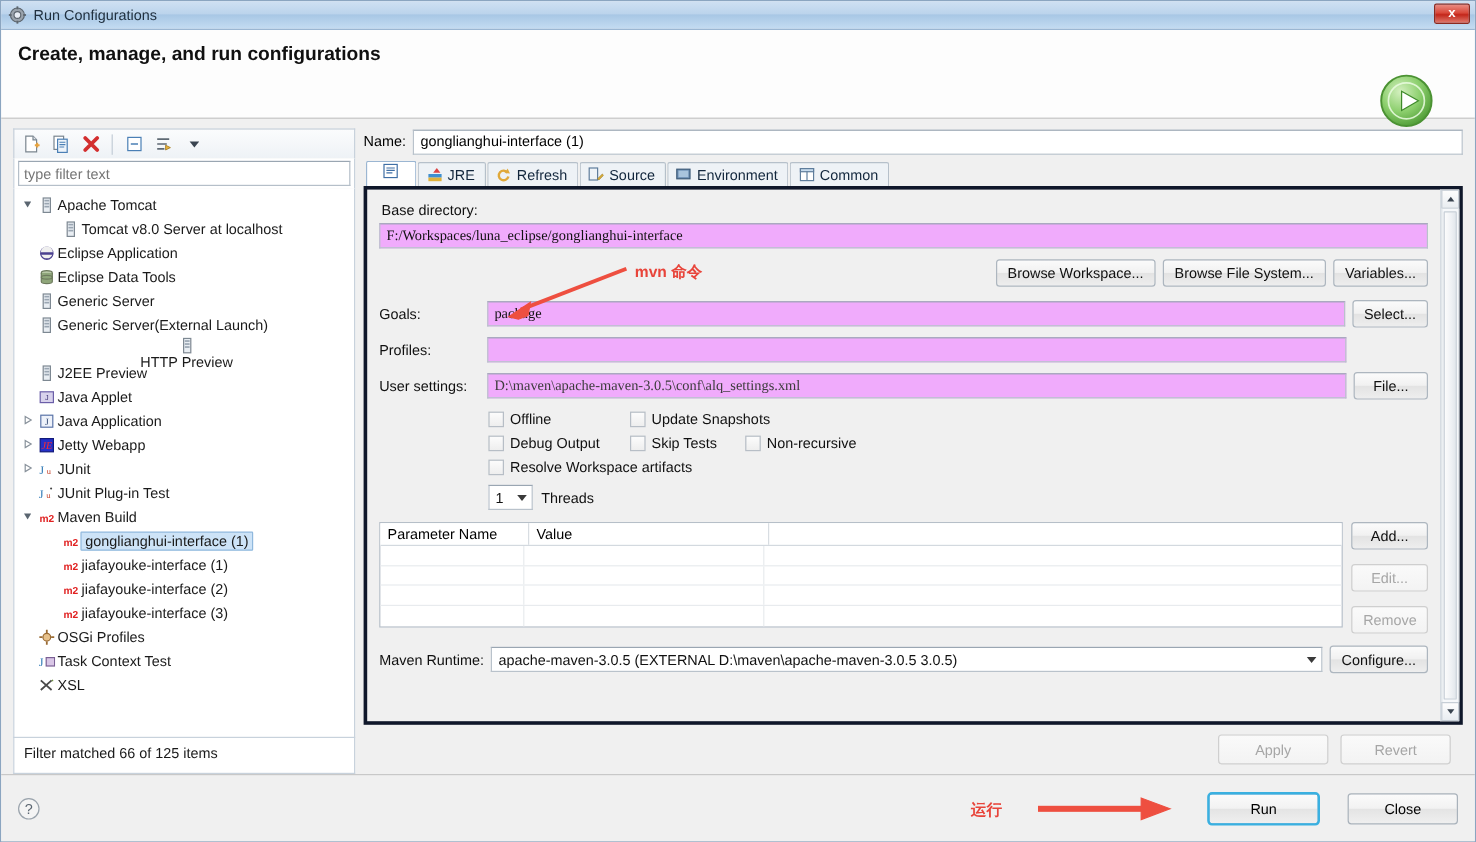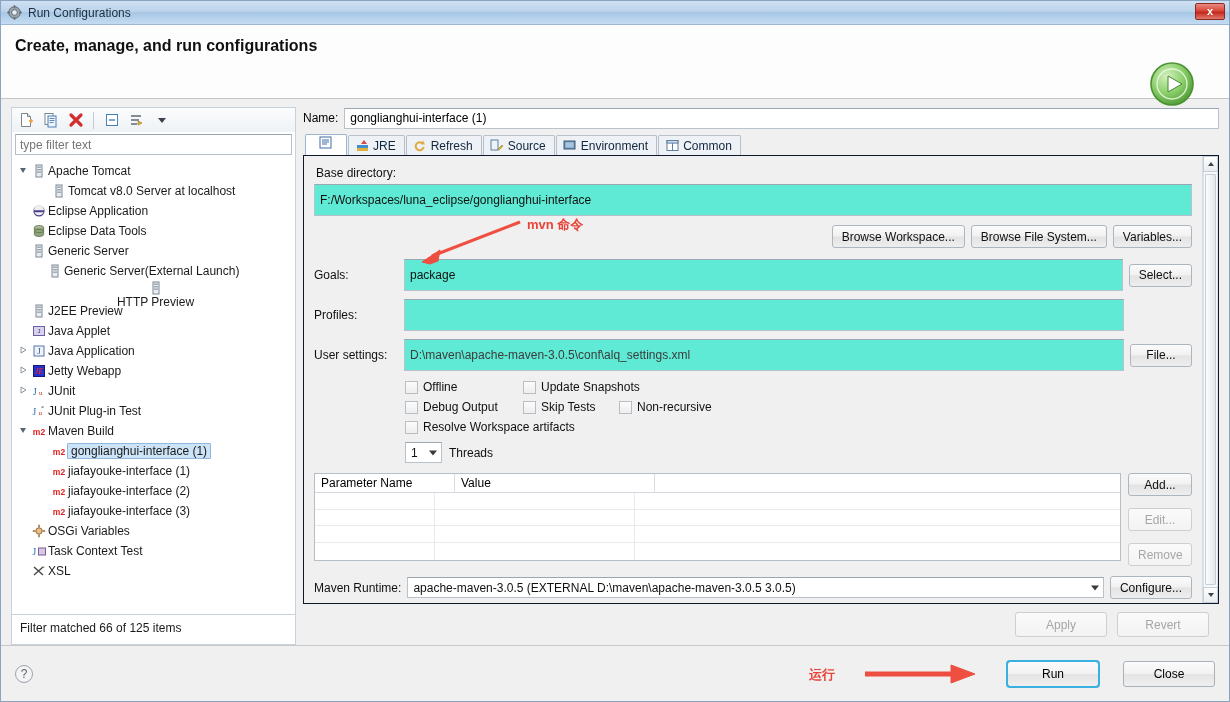--- a/index.html
+++ b/index.html
@@ -119,29 +119,29 @@
   #tabstrip { display: flex; align-items: flex-end; height: 21px; padding-left: 2px; }
   .tab {
     display: flex; align-items: center; gap: 4px; height: 20px;
     padding: 0 8px 0 6px; font-size: 12px; cursor: pointer;
     border: 1px solid #b6c0ca; border-bottom: none; background: #eef2f6;
     margin-right: 1px; border-radius: 2px 2px 0 0; color: #12263c;
   }
   .tab.active { background: #fff; border-color:#9bb6d2; height: 21px; flex-direction: column; }
   .tabico { width:14px;height:14px;display:flex;align-items:center;justify-content:center;flex:none;}
   #tabpanel {
-    flex: 1; border: 1px solid #0f172a; background: #f0f0f0;
+    flex: 1; border: 3px solid #0f172a; background: #f0f0f0;
     display: flex; min-height: 0; position: relative;
   }
   #tabcontent { flex:1; padding: 8px 10px 6px 10px; min-width:0; position: relative;}
   .lbl { font-size: 12px; color: #101010; }
   .txt {
-    height: 32px; border: 1px solid #b9c2cb; border-top-color:#9aa6b2;
-    background: #5eead4; padding: 2px 5px; font-size: 12px; width: 100%;
-    outline: none; font-family: Liberation Sans, sans-serif; color:#111;
+    height: 21px; border: 1px solid #b9c2cb; border-top-color:#9aa6b2;
+    background: #f0abfc; padding: 2px 5px; font-size: 12px; width: 100%;
+    outline: none; font-family: Liberation Serif, serif; color:#111;
   }
   .txt.readonlyish { color:#3c3c3c; }
   .btn {
     height: 23px; min-width: 60px; padding: 0 9px;
     border: 1px solid #adb6bf; border-radius: 3px;
     background: linear-gradient(to bottom,#fbfbfb 0%, #f1f1f1 48%, #e3e3e3 52%, #eeeeee 100%);
     font-size: 12px; font-family: "Liberation Sans", sans-serif;
     cursor: pointer; color:#101010;
   }
   .btn.disabled { color: #a6a6a6; border-color:#cfcfcf;
@@ -361,21 +361,21 @@
             <span class="ticon">
               <svg width="14" height="14" viewBox="0 0 14 14">
                 <rect x="4" y="1" width="6" height="12" fill="#e9eef3" stroke="#7d8892"></rect>
                 <rect x="5" y="2.5" width="4" height="1.4" fill="#9aa6b2"></rect>
                 <rect x="5" y="5" width="4" height="1.4" fill="#9aa6b2"></rect>
                 <rect x="5" y="7.5" width="4" height="1.4" fill="#9aa6b2"></rect>
               </svg>
             </span>
             <span class="tlabel">Generic Server</span>
           </div>
-          <div class="trow" style="padding-left: 20px;">
+          <div class="trow" style="padding-left: 4px;">
             <span class="twist"></span>
             <span class="ticon">
               <svg width="14" height="14" viewBox="0 0 14 14">
                 <rect x="4" y="1" width="6" height="12" fill="#e9eef3" stroke="#7d8892"></rect>
                 <rect x="5" y="2.5" width="4" height="1.4" fill="#9aa6b2"></rect>
                 <rect x="5" y="5" width="4" height="1.4" fill="#9aa6b2"></rect>
                 <rect x="5" y="7.5" width="4" height="1.4" fill="#9aa6b2"></rect>
               </svg>
             </span>
             <span class="tlabel">Generic Server(External Launch)</span>
@@ -509,21 +509,21 @@
             <span class="tlabel">jiafayouke-interface (3)</span>
           </div>
           <div class="trow" style="padding-left: 4px;">
             <span class="twist"></span>
             <span class="ticon">
               <svg width="14" height="14" viewBox="0 0 14 14">
                 <circle cx="7" cy="7" r="3.2" fill="#e6c08a" stroke="#9a6b33"></circle>
                 <path d="M7 0.8v2.6M7 10.6v2.6M0.8 7h2.6M10.6 7h2.6" stroke="#9a6b33" stroke-width="1.5"></path>
               </svg>
             </span>
-            <span class="tlabel">OSGi Variables</span>
+            <span class="tlabel">OSGi Profiles</span>
           </div>
           <div class="trow" style="padding-left: 4px;">
             <span class="twist"></span>
             <span class="ticon">
               <svg width="14" height="14" viewBox="0 0 14 14">
                 <text x="0.5" y="11" font-size="9.5" fill="#1f6fb0" font-family="Liberation Serif">J</text>
                 <rect x="6.5" y="4" width="7" height="7" fill="#d9c6e6" stroke="#7a5f94"></rect>
               </svg>
             </span>
             <span class="tlabel">Task Context Test</span>
@@ -682,21 +682,21 @@
                 <span class="arrow"></span>
               </div>
               <span class="lbl">Threads</span>
             </div>
           </div>
 
           
           <div class="row" style="gap:7px; align-items:flex-start; margin-bottom:10px;">
             <div id="paramtable">
               <div id="paramhead">
-                <div class="pcol" style="width:140px">Parameter Name</div>
+                <div class="pcol" style="width:124px">Parameter Name</div>
                 <div class="pcol" style="width:200px">Value</div>
                 <div class="pcol" style="flex:1;border-right:none"></div>
               </div>
               <div class="prow">
                 <div class="pcell" style="width:120px"></div>
                   <div class="pcell" style="width:200px"></div>
                   <div style="flex:1"></div>
               </div>
               <div class="prow">
                 <div class="pcell" style="width:120px"></div>

